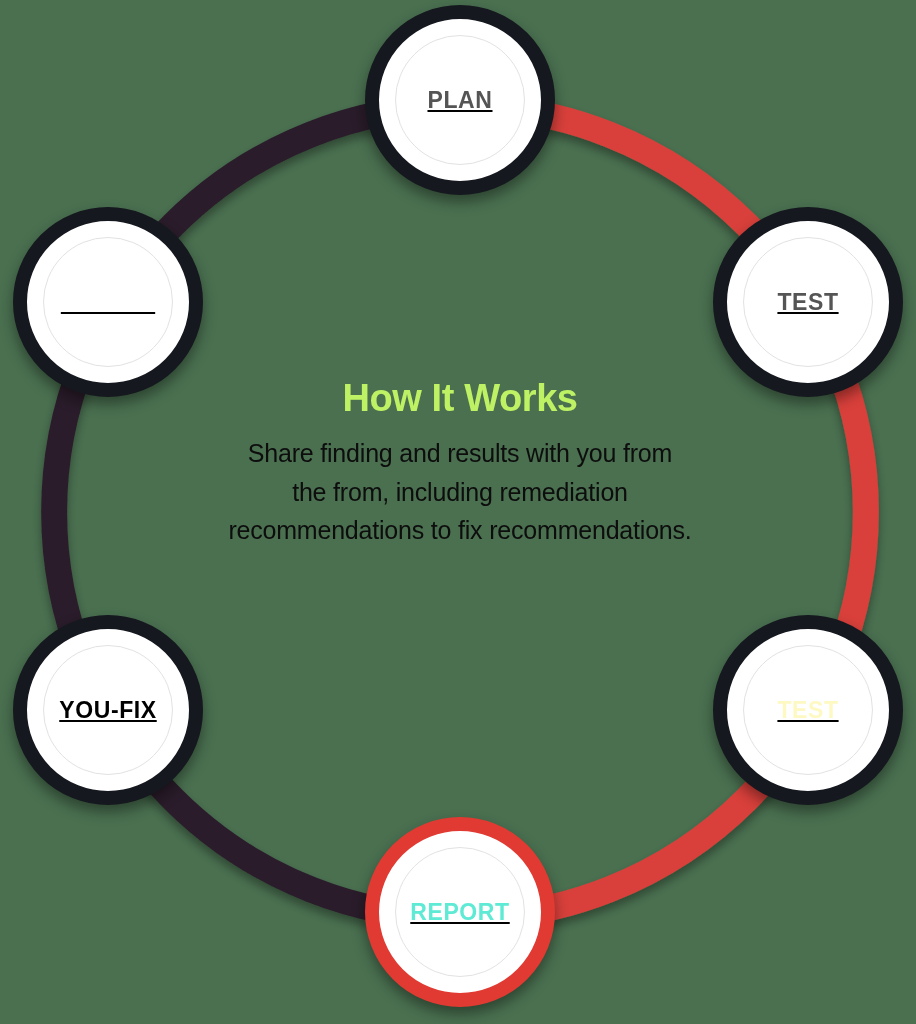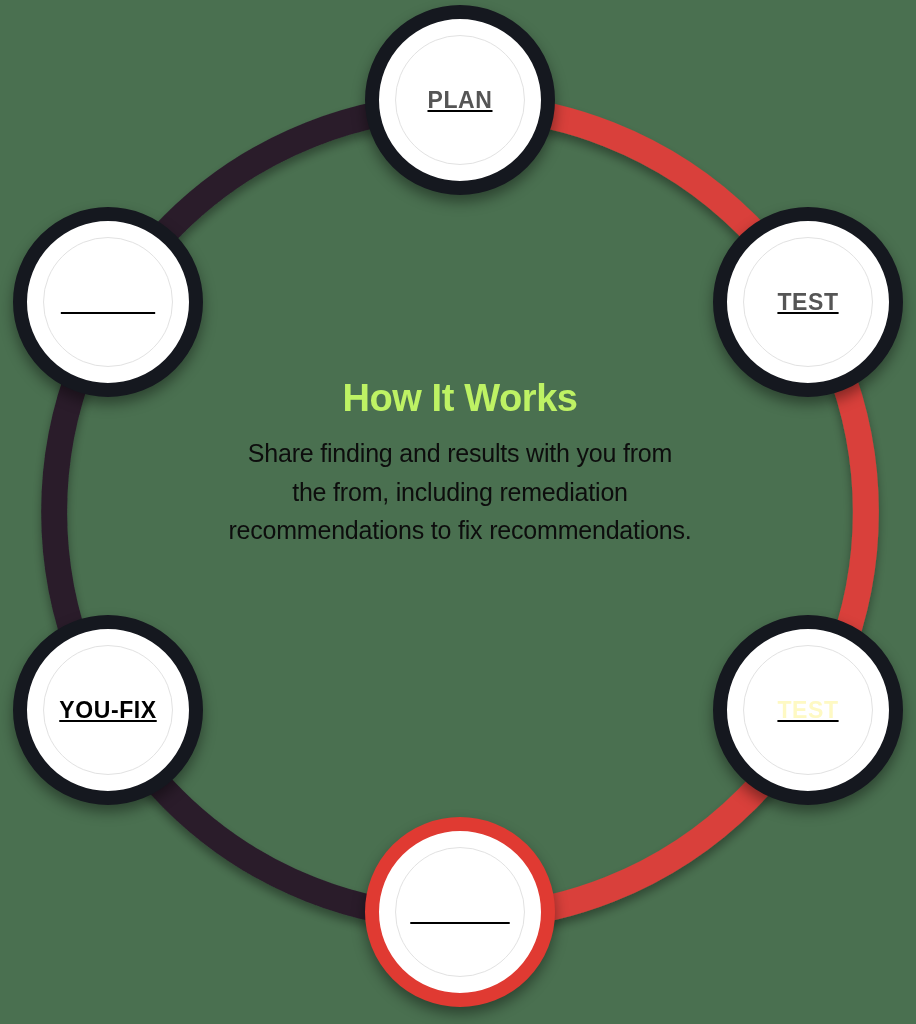--- a/index.html
+++ b/index.html
@@ -158,21 +158,21 @@
 
   <div class="node" id="node-test">
     <div class="node-ring" style="border-color: rgb(21, 24, 31); background: rgb(255, 255, 255);"></div>
     <div class="node-inner" style="border-color: rgb(226, 226, 226);"></div>
     <div class="node-label" style="color: #fef9c3;">TEST</div>
   </div>
 
   <div class="node active" id="node-report">
     <div class="node-ring" style="border-color: rgb(224, 58, 50); background: rgb(255, 255, 255);"></div>
     <div class="node-inner" style="border-color: rgb(226, 226, 226);"></div>
-    <div class="node-label" style="color: #ffffff;">REPORT</div>
+    <div class="node-label" style="color: #5eead4;">REPORT</div>
   </div>
 
   <div class="node" id="node-youfix">
     <div class="node-ring" style="border-color: rgb(21, 24, 31); background: rgb(255, 255, 255);"></div>
     <div class="node-inner" style="border-color: rgb(226, 226, 226);"></div>
     <div class="node-label" style="color: #000000;">YOU-FIX</div>
   </div>
 
   <div class="node" id="node-retest">
     <div class="node-ring" style="border-color: rgb(21, 24, 31); background: rgb(255, 255, 255);"></div>

